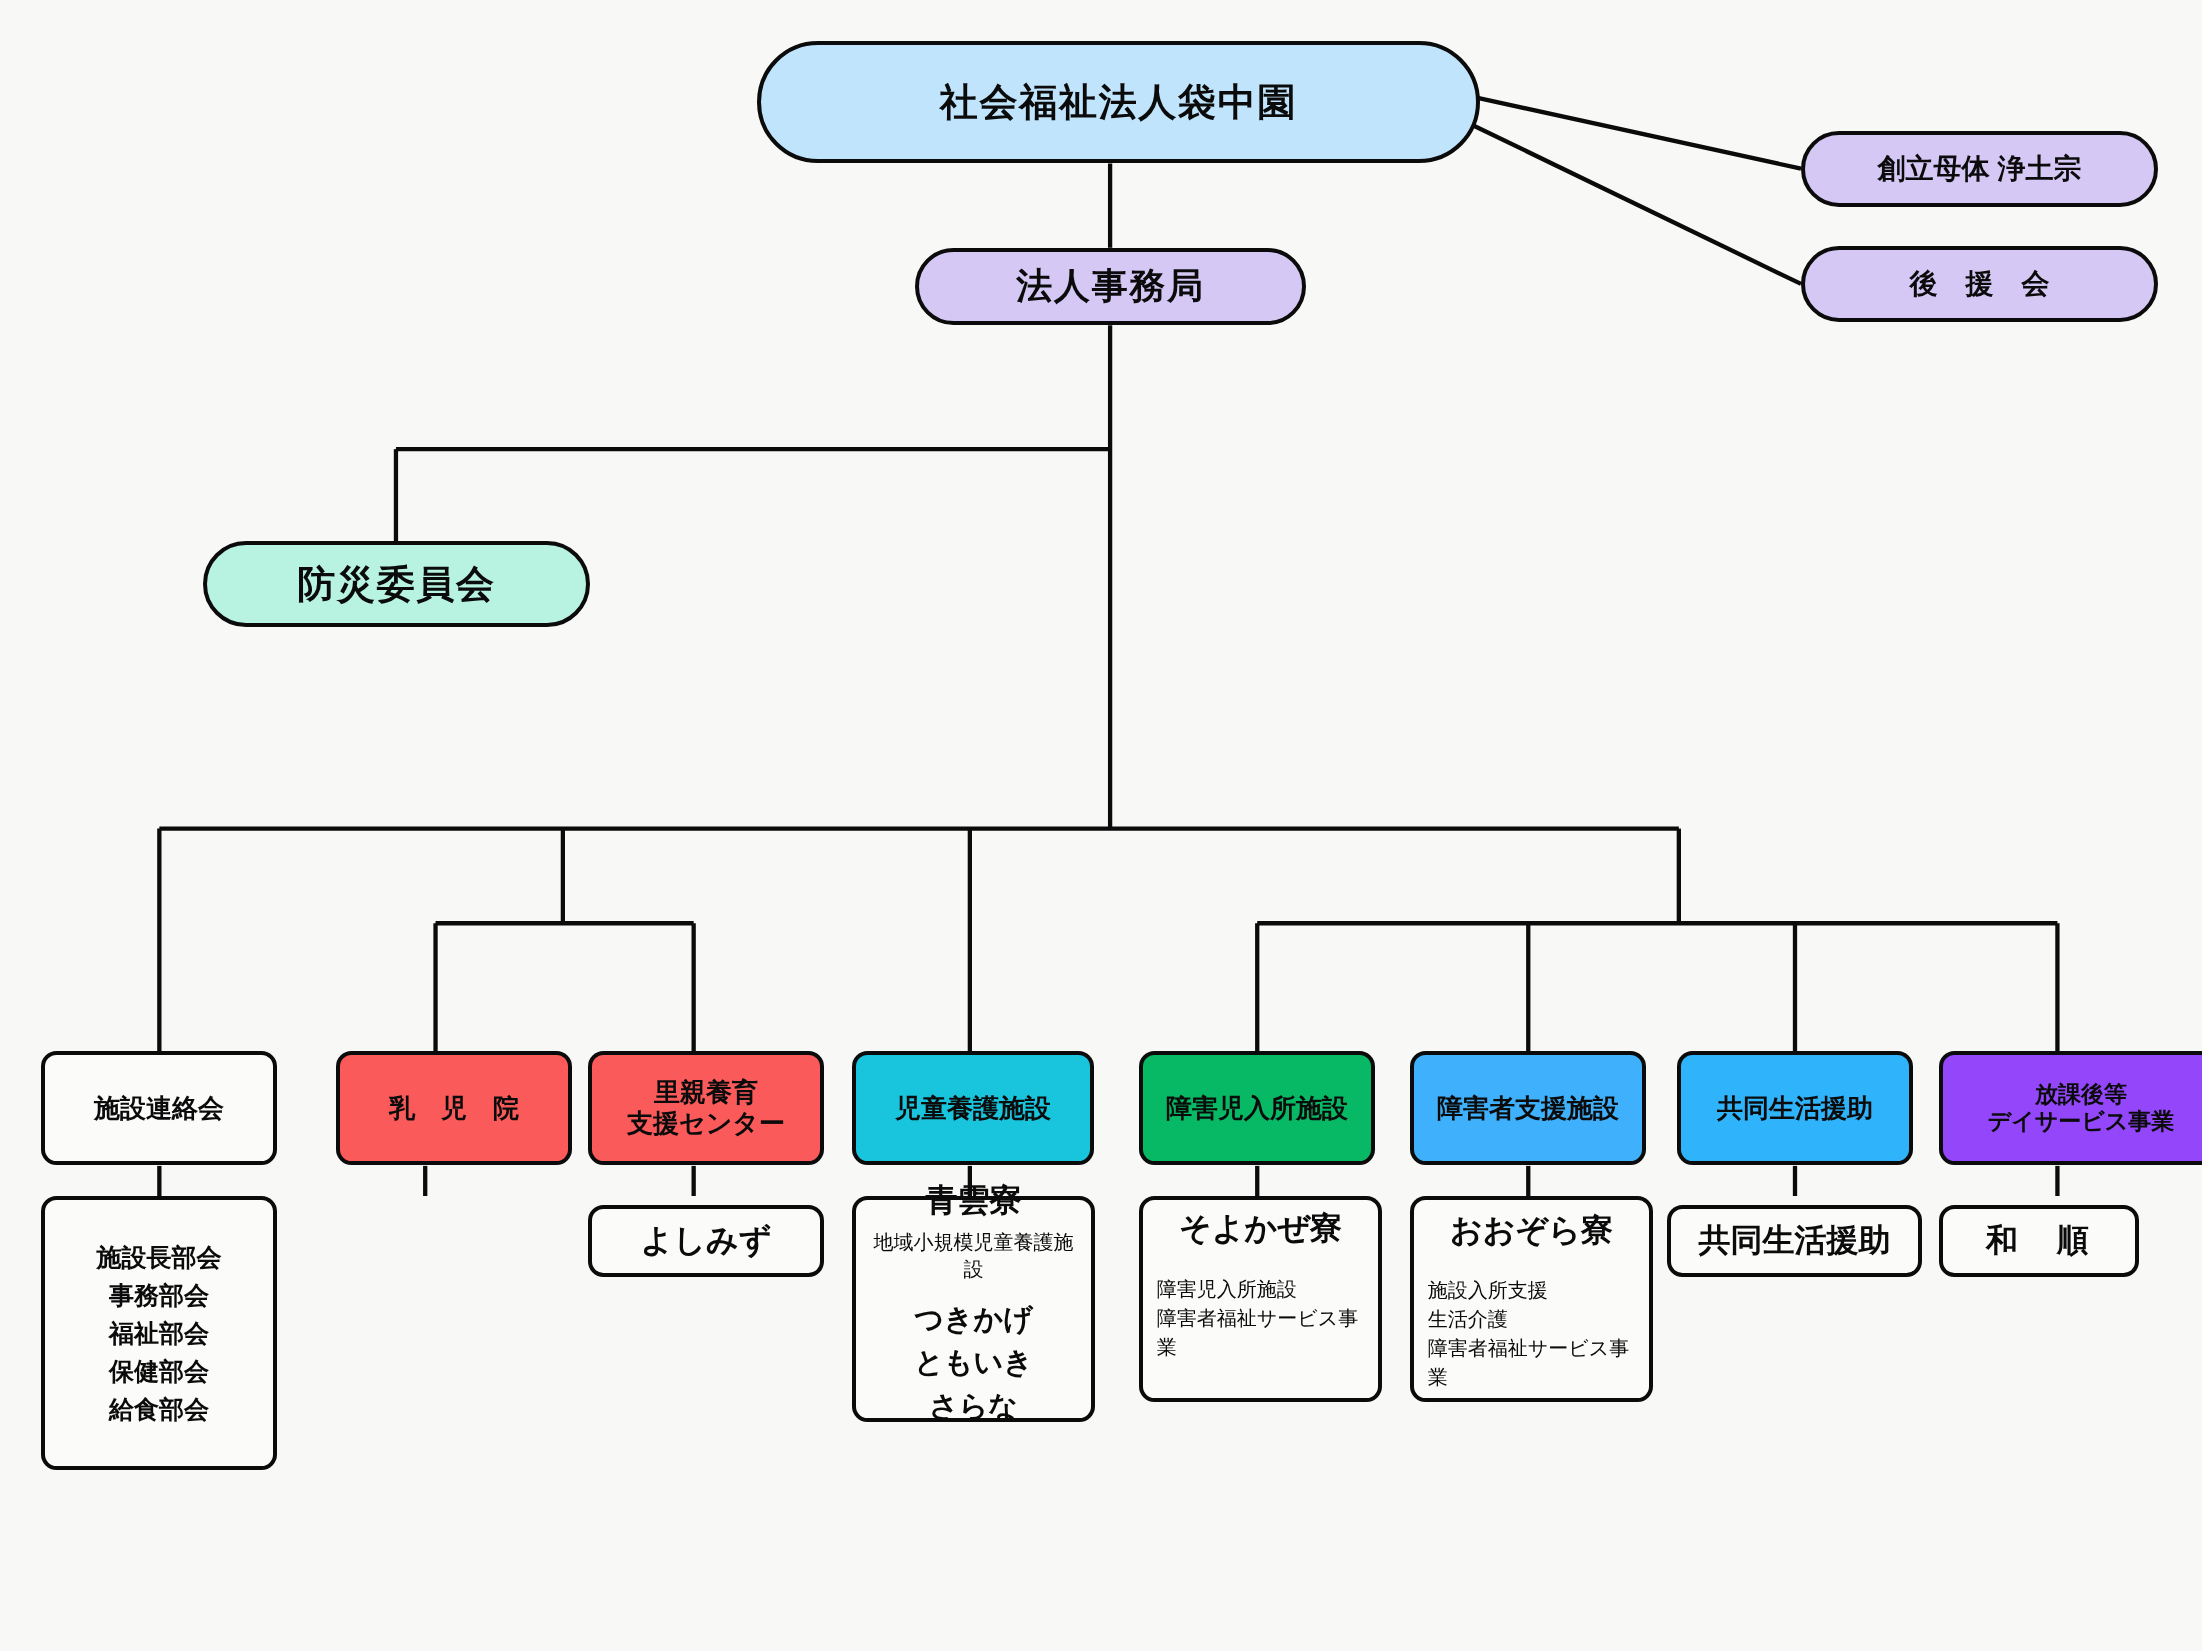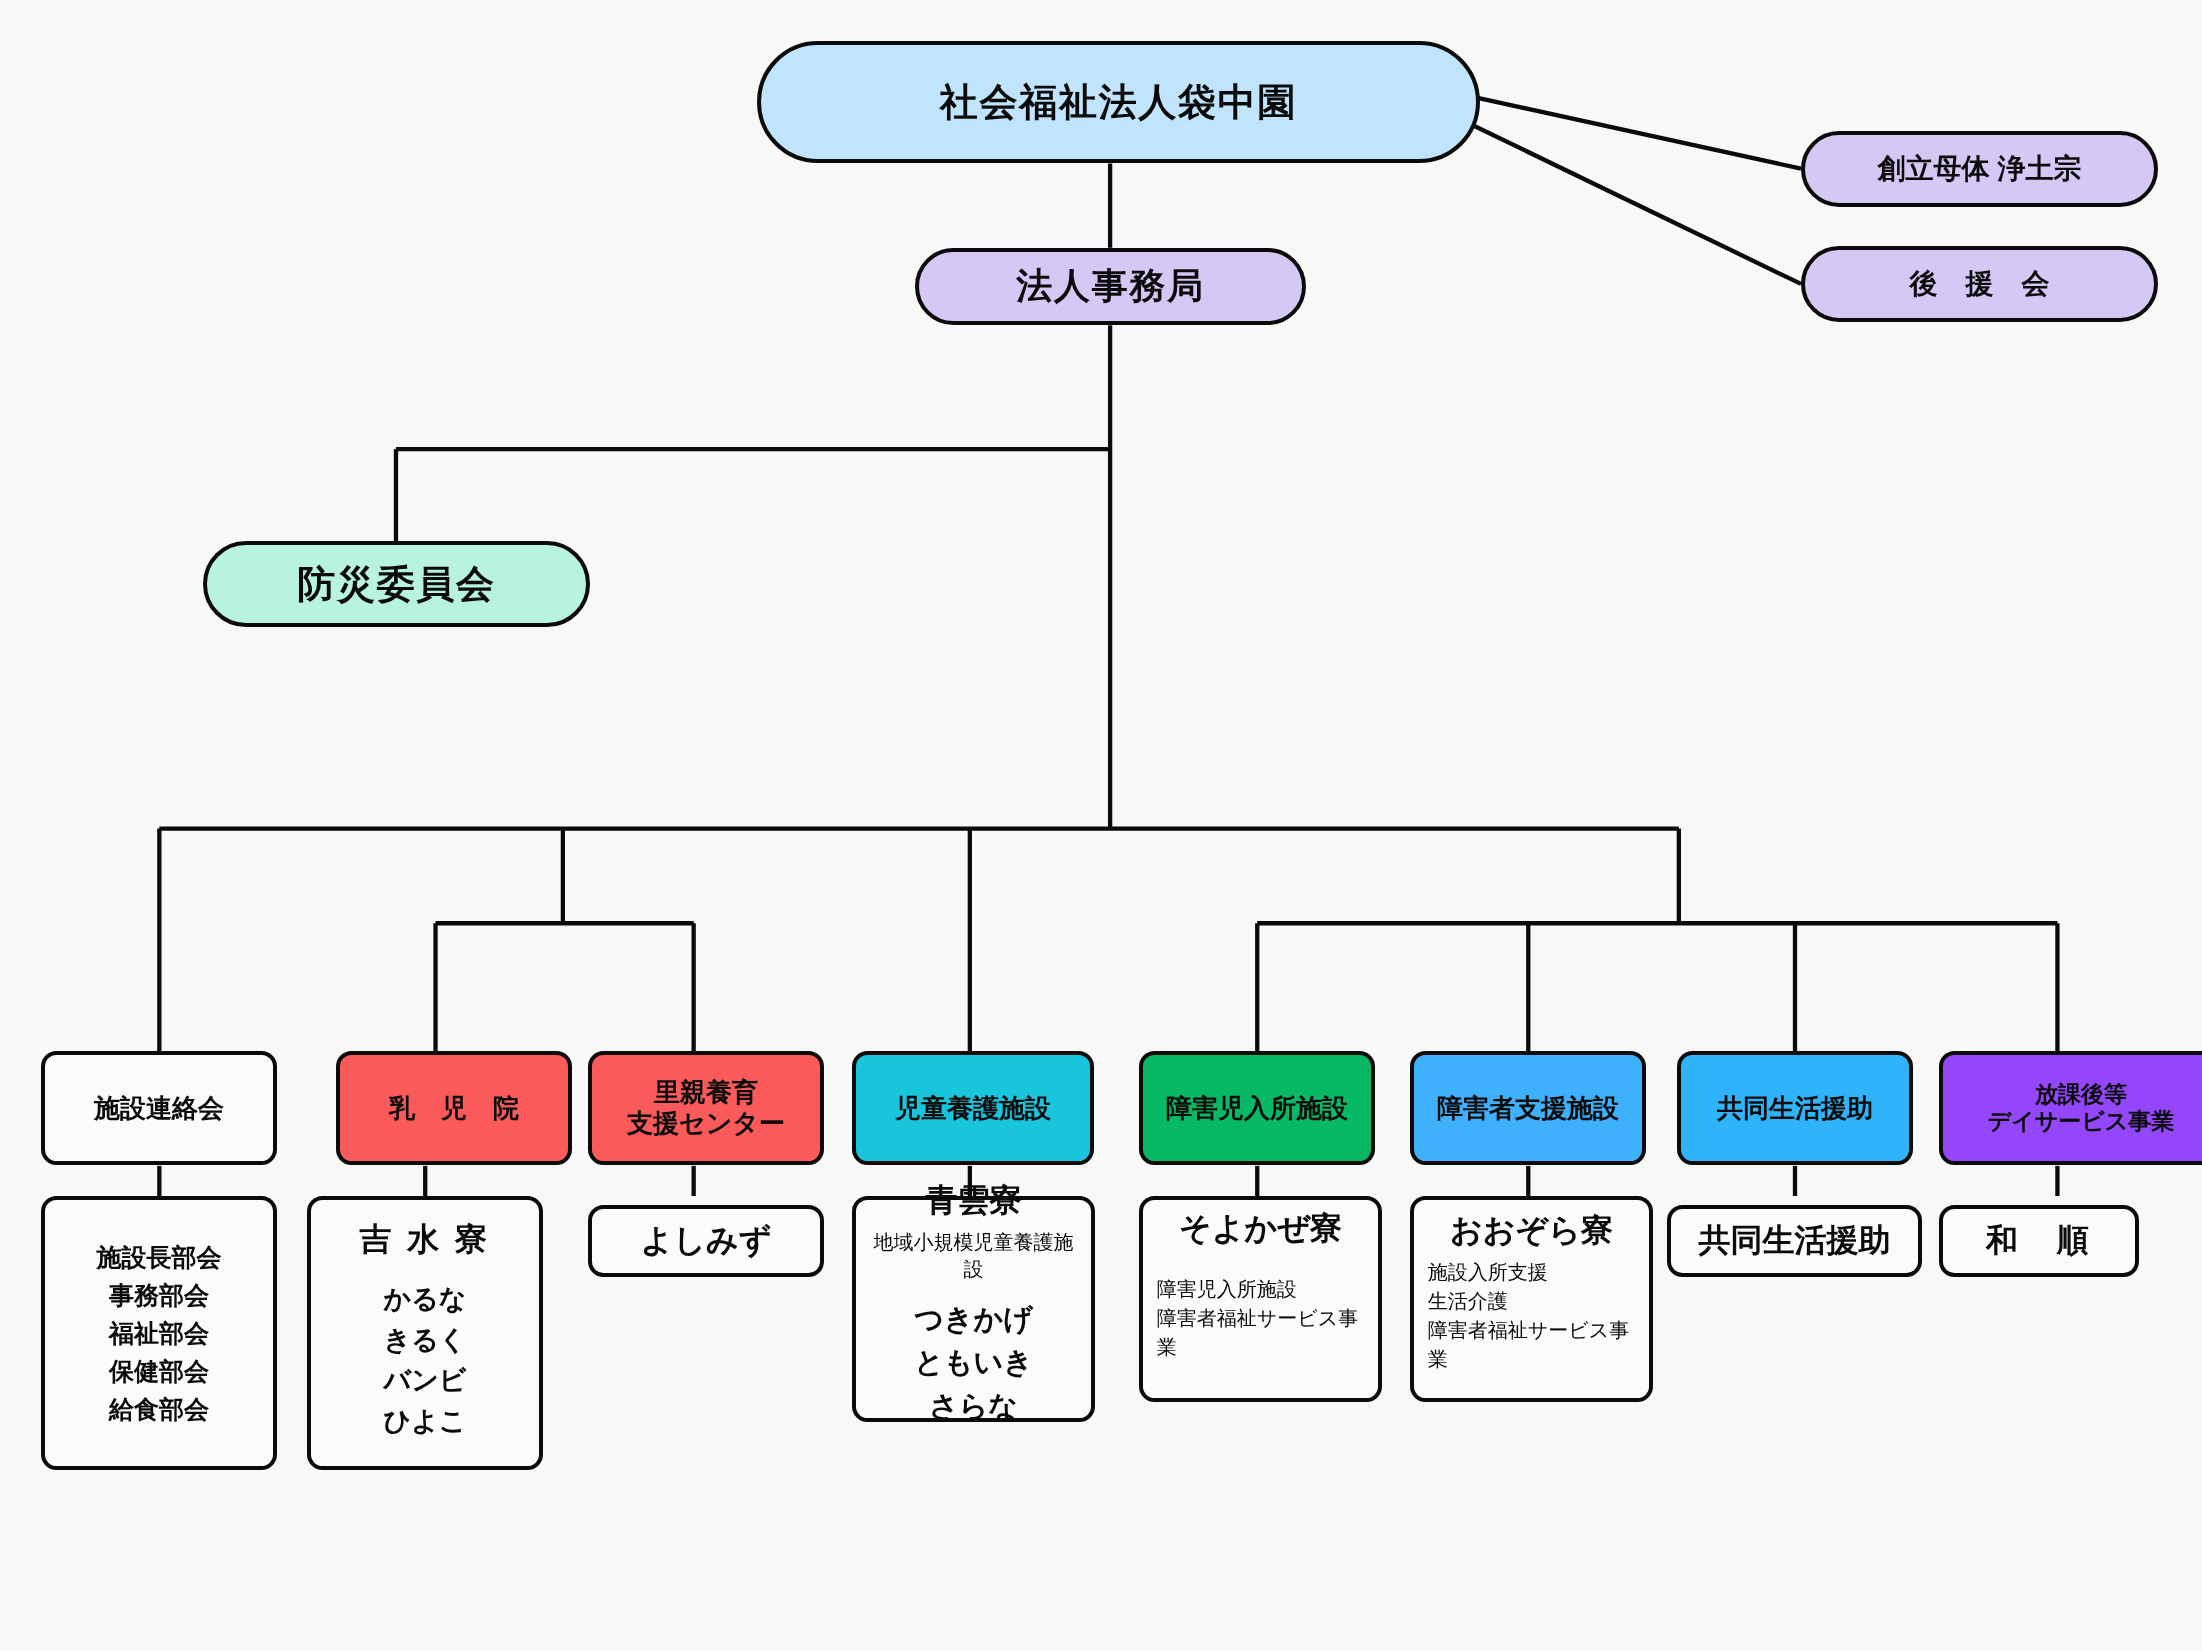--- a/index.html
+++ b/index.html
@@ -151,29 +151,20 @@
   <div class="node rrect capcol" style="left:41px;top:1196px;width:236px;height:274px;padding:12px 8.6px;">
     <div class="lines detail-lines" style="font-size:25px;line-height:1.52;">
         <div>施設長部会</div>
         <div>事務部会</div>
         <div>福祉部会</div>
         <div>保健部会</div>
         <div>給食部会</div>
       </div>
   </div>
 
-  <div class="node rrect capcol" style="left:307px;top:1196px;width:236px;height:274px;padding:10.3px 8.6px 13.8px;">
-    <div class="ttl detail-title" style="font-size:32px;letter-spacing:3.4px;margin-bottom:20.6px;">吉 水 寮</div>
-    <div class="lines detail-lines" style="font-size:27px;line-height:1.5;">
-        <div>かるな</div>
-        <div>きるく</div>
-        <div>バンビ</div>
-        <div>ひよこ</div>
-      </div>
-  </div>
 
   <div class="node rrect capcol" style="left:588px;top:1205px;width:236px;height:72px;padding:5.2px;">
     <div class="ttl detail-title" style="font-size:32px;">よしみず</div>
   </div>
 
   <div class="node rrect capcol" style="left:852px;top:1196px;width:243px;height:226px;padding:10.3px 8.6px 13.8px;font-family:Liberation Mono, monospace;">
     <div class="ttl detail-title" style="font-size:32px;margin-bottom:8.6px;">青雲寮</div>
     <div class="sub detail-subtitle" style="font-size:20px;margin-bottom:15.5px;">地域小規模児童養護施設</div>
     <div class="lines detail-lines" style="font-size:29px;line-height:1.5;">
         <div>つきかげ</div>
@@ -184,21 +175,21 @@
 
   <div class="node rrect leftcol" style="left:1139px;top:1196px;width:243px;height:206px;padding:12px 13.8px;font-family:Liberation Mono, monospace;">
     <div class="ttl detail-title" style="font-size:32px;width:100%;text-align:center;margin-bottom:26px;">そよかぜ寮</div>
     <div class="sub detail-lines left" style="font-size:20px;line-height:1.45;font-weight:normal;text-align:left;">
         <div>障害児入所施設</div>
         <div>障害者福祉サービス事業</div>
       </div>
   </div>
 
   <div class="node rrect leftcol" style="left:1410px;top:1196px;width:243px;height:206px;padding:12px 13.8px;">
-    <div class="ttl detail-title" style="font-size:32px;width:100%;text-align:center;margin-bottom:8px;">おおぞら寮</div>
+    <div class="ttl detail-title" style="font-size:32px;width:100%;text-align:center;margin-bottom:26px;">おおぞら寮</div>
     <div class="sub detail-lines left" style="font-size:20px;line-height:1.45;font-weight:normal;text-align:left;">
         <div>施設入所支援</div>
         <div>生活介護</div>
         <div>障害者福祉サービス事業</div>
       </div>
   </div>
 
   <div class="node rrect capcol" style="left:1667px;top:1205px;width:255px;height:72px;padding:5.2px;">
     <div class="ttl detail-title" style="font-size:32px;">共同生活援助</div>
   </div>

